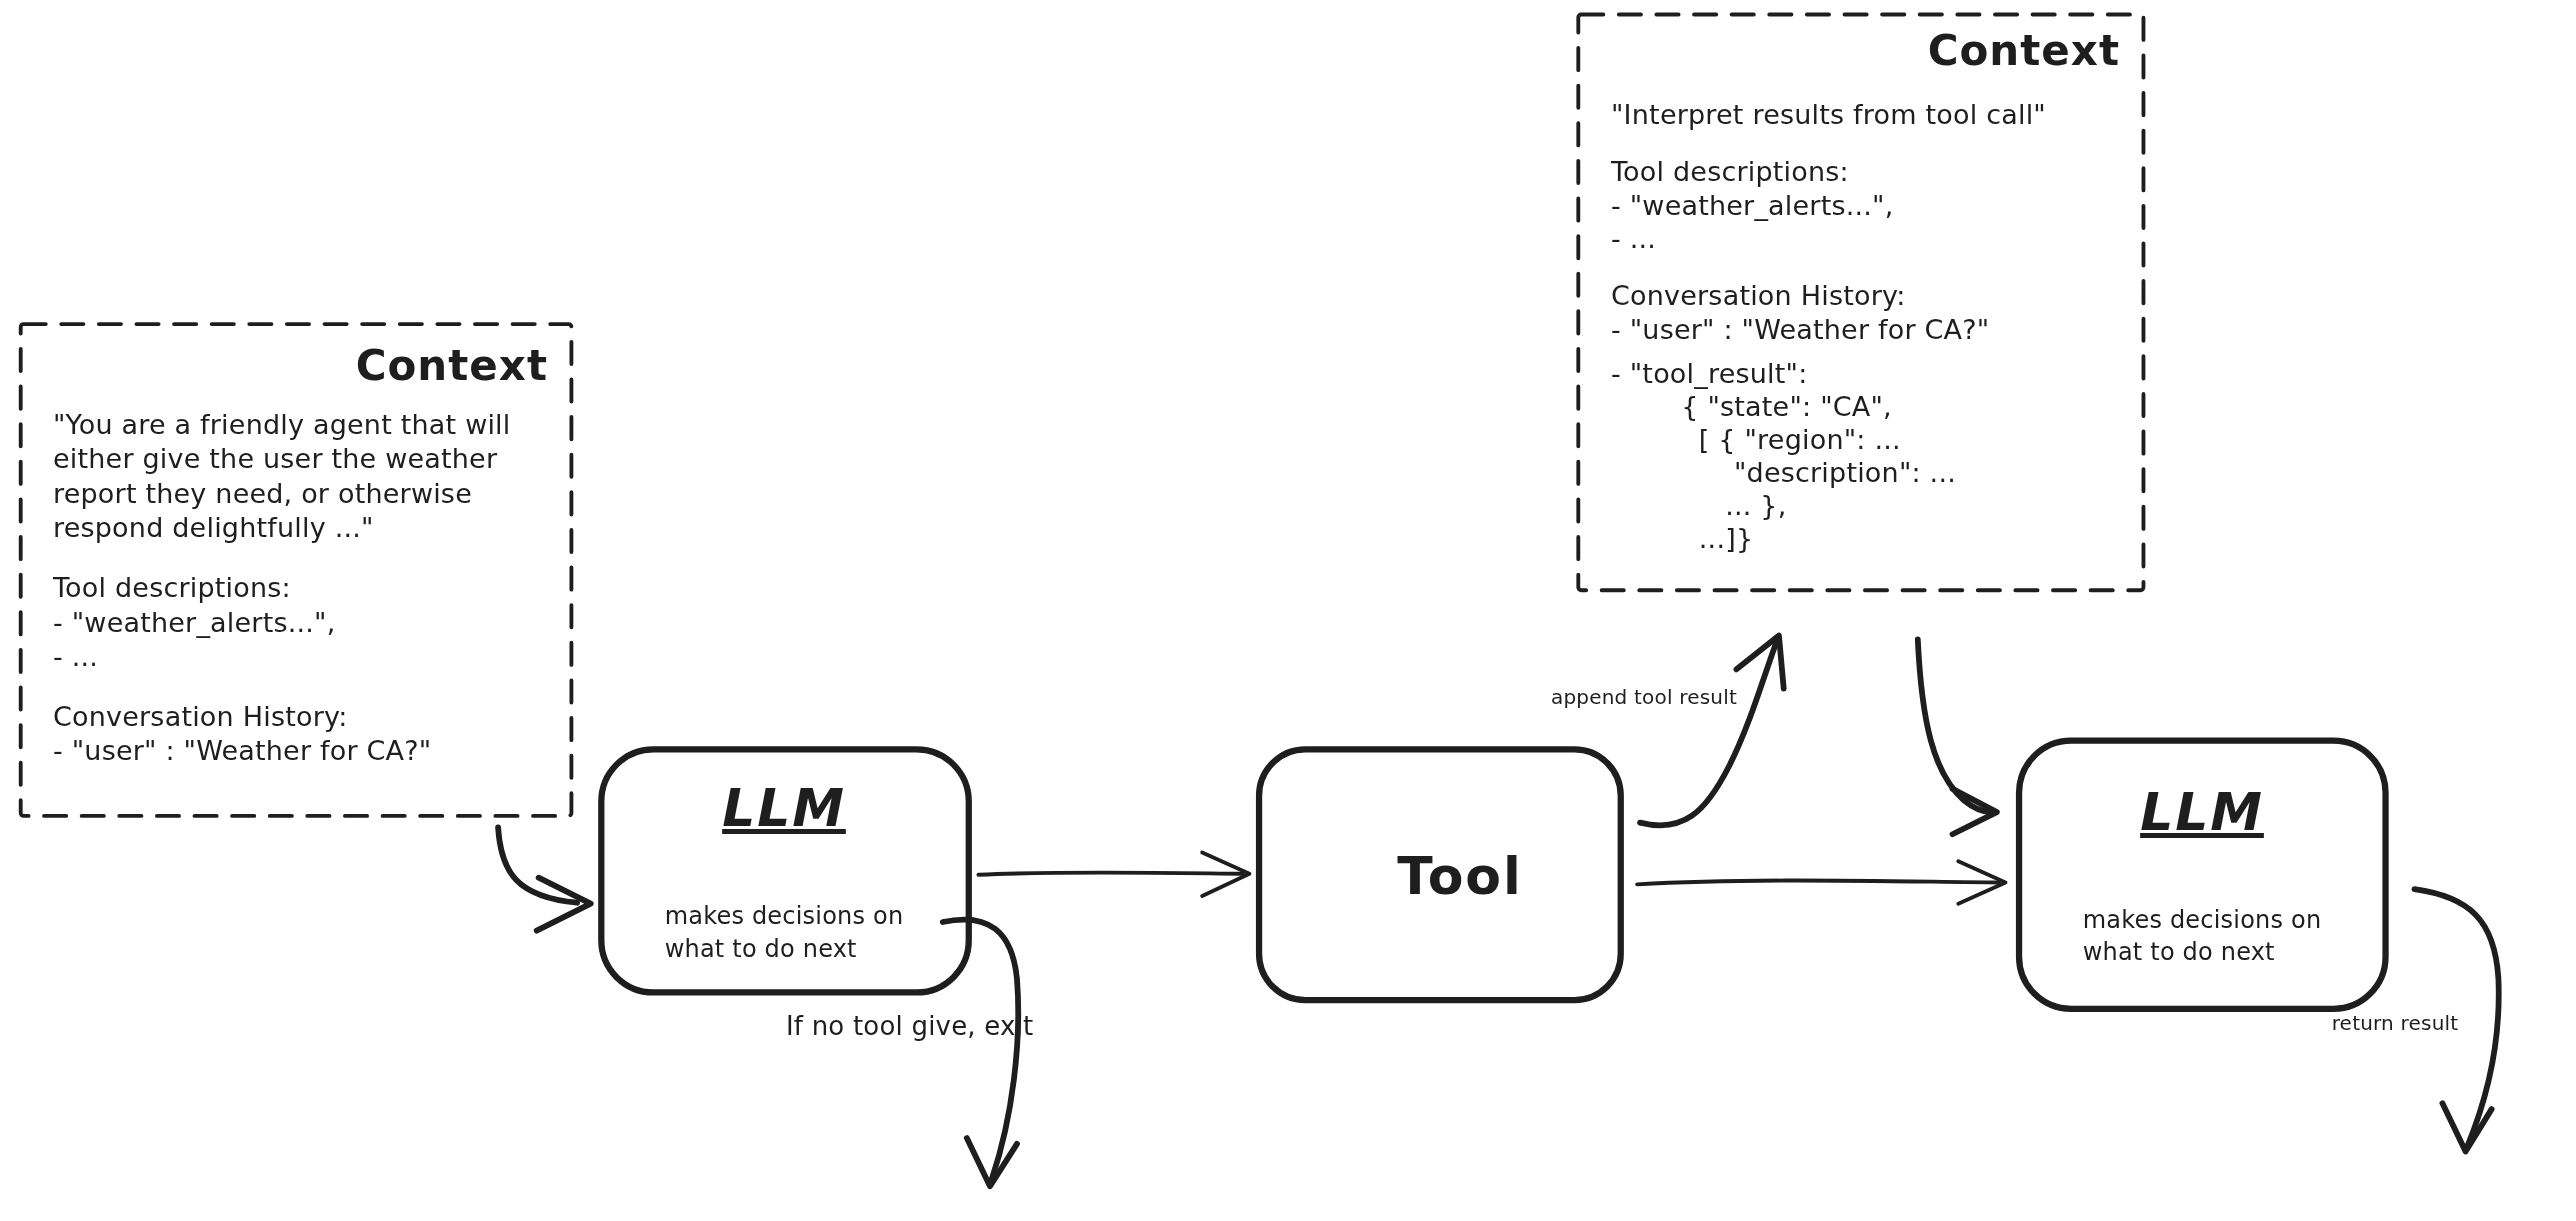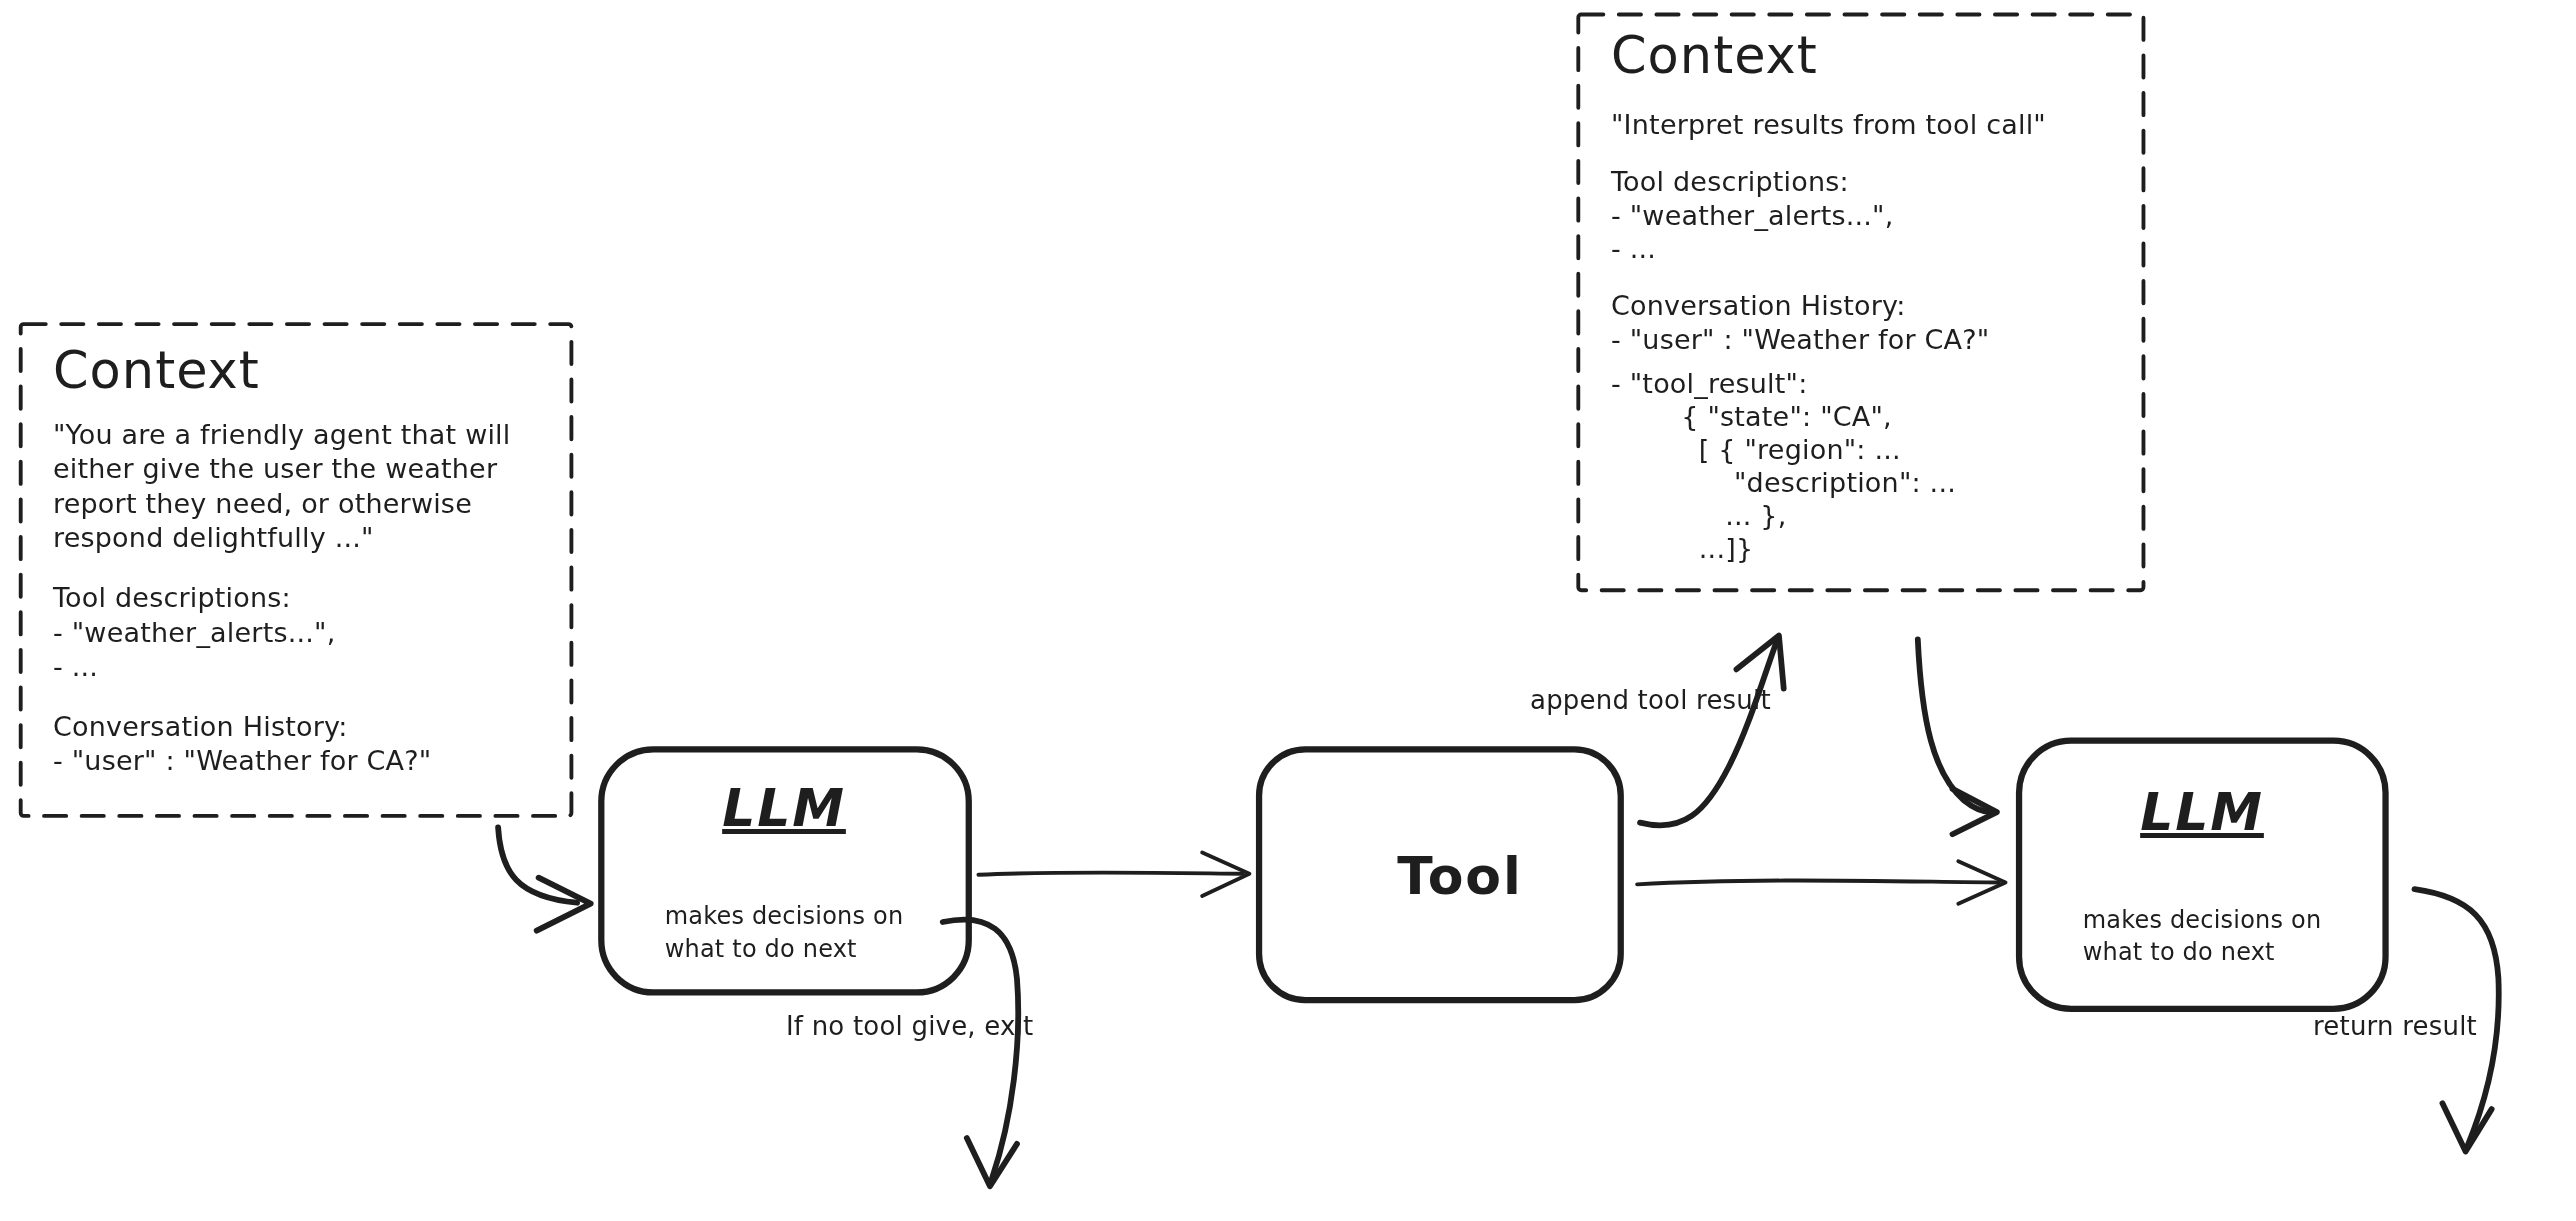--- a/index.html
+++ b/index.html
@@ -26,23 +26,23 @@
   }
   svg.strokes * { vector-effect: none; }
 
   
   .ctx {
     position: absolute;
     box-sizing: border-box;
     padding: 17.4px 23px 15.4px 33px;
   }
   .ctx-title {
-    text-align: left;
-    font-size: 51px;
-    font-weight: normal;
+    text-align: right;
+    font-size: 42px;
+    font-weight: bold;
     letter-spacing: 1px;
     margin-bottom: 17.4px;
   }
   .ctx-line {
     white-space: pre-line;
     font-size: 27px;
     line-height: 1.28;
     margin-top: 25px;
     letter-spacing: 0.2px;
   }
@@ -79,21 +79,21 @@
     text-align: left;
     letter-spacing: 0.2px;
   }
   #node-llm-1 { left: 599px;  top: 748px; width: 370px; height: 247px; }
   #node-tool  { left: 1257px; top: 748px; width: 366px; height: 255px; padding-left: 40px; }
   #node-llm-2 { left: 2017px; top: 739px; width: 370px; height: 272px; }
 
   
   .arrow-label {
     position: absolute;
-    font-size: 26px;
+    font-size: 20px;
     text-align: center;
     letter-spacing: 0.2px;
     white-space: nowrap;
   }
   #label-append  { left: 1530px; top: 685px; width: 228px; }
   #label-exit    { left: 786px;  top: 1011px; width: 232px; font-size: 26px; }
   #label-return  { left: 2308px; top: 1011px; width: 174px; }
 </style>
 </head>
 <body>

